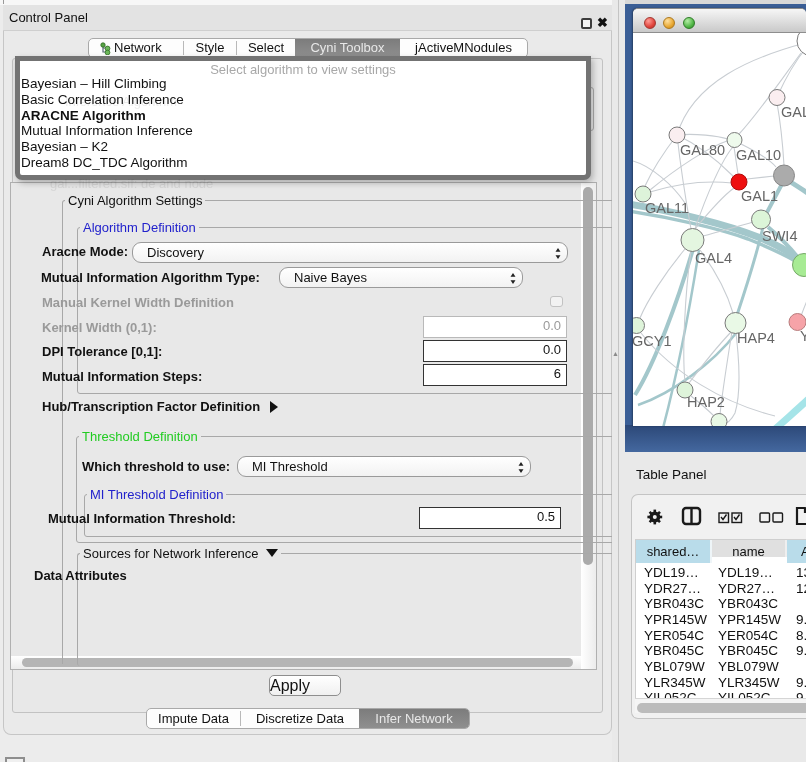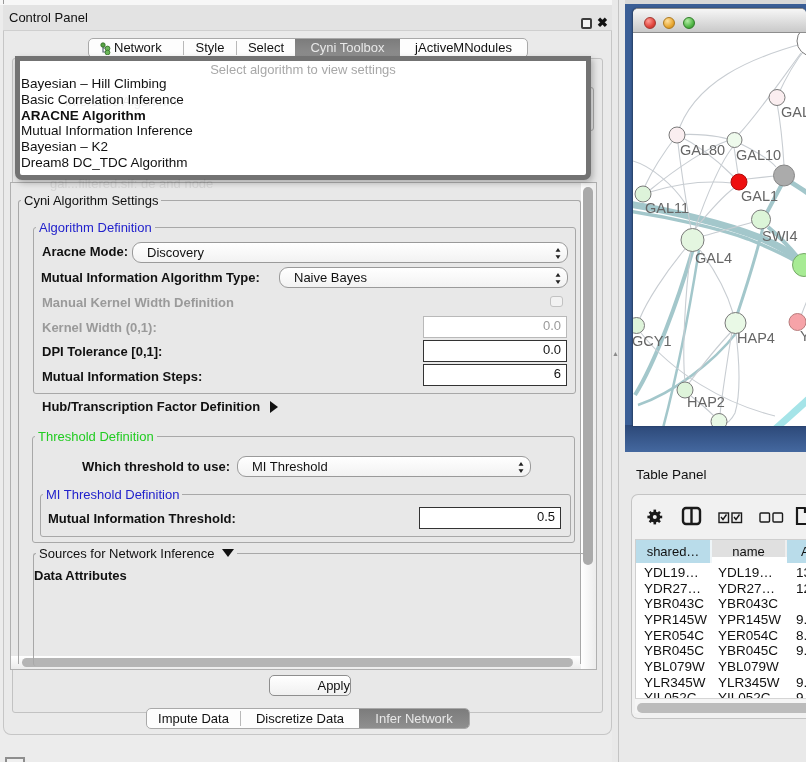--- a/index.html
+++ b/index.html
@@ -8,21 +8,21 @@
   .abs{position:absolute;}
   .lbl{font-size:13px;font-weight:bold;color:#111;}
   .dis{color:#9a9a9a;}
   .combo{position:absolute;height:21px;border:1px solid #9a9a9a;border-radius:9px;
          background:linear-gradient(#ffffff,#f2f2f2);box-sizing:border-box;
          font-size:13px;color:#111;line-height:20px;padding-left:14px;}
   .carets{position:absolute;right:6px;top:2.5px;width:6px;height:15px;}
   .field{position:absolute;height:22px;border:1px solid #333;background:#fff;
          box-sizing:border-box;font-size:13px;color:#111;line-height:18px;
          text-align:right;padding-right:5px;}
-  .group{position:absolute;border:1px solid #a8a8a8;border-radius:3px;}
+  .group{position:absolute;border:1px solid #a8a8a8;border-radius:3px;margin-left:44px;}
   .gtitle{position:absolute;top:-8px;left:2px;background:#e8e8e8;padding:0 3px;
           font-size:13px;}
 </style>
 </head>
 <body>
 
 <div class="abs" style="left:0;top:0;width:625px;height:5px;background:#f7f7f7;"></div>
 <div class="abs" style="left:3px;top:0;width:1px;height:4px;background:#999;"></div>
 
 <div class="abs" id="cpwin" style="left:3px;top:5px;width:609px;height:730px;background:#eaeaea;border-radius:0 0 8px 8px;box-shadow:0 0 0 1px #c6c6c6 inset;">
@@ -72,21 +72,21 @@
   <div class="group" style="left:30px;top:222px;width:541px;height:165px;">
     <div class="gtitle" style="color:#2222cc;">Algorithm Definition</div>
   </div>
   <div class="abs lbl" style="left:39px;top:239px;">Aracne Mode:</div>
   <div class="combo" style="left:129px;top:237px;width:436px;">Discovery
     <svg class="carets" viewBox="0 0 7 16">
         <path d="M3.5 1.5 L6.4 6 L0.6 6 Z M3.5 14.5 L6.4 10 L0.6 10 Z" fill="#222"></path>
       </svg>
   </div>
   <div class="abs lbl" style="left:38px;top:265px;">Mutual Information Algorithm Type:</div>
-  <div class="combo" style="left:276px;top:262px;width:289px;">Naive Bayes
+  <div class="combo" style="left:276px;top:262px;width:244px;">Naive Bayes
     <svg class="carets" viewBox="0 0 7 16">
         <path d="M3.5 1.5 L6.4 6 L0.6 6 Z M3.5 14.5 L6.4 10 L0.6 10 Z" fill="#222"></path>
       </svg>
   </div>
   <div class="abs lbl dis" style="left:39px;top:290px;">Manual Kernel Width Definition</div>
   <div class="abs" style="left:547px;top:291px;width:11px;height:9px;border:1px solid #c2c2c2;border-radius:3px;background:#f2f2f2;"></div>
   <div class="abs lbl dis" style="left:39px;top:315px;">Kernel Width (0,1):</div>
   <div class="field" style="left:420px;top:311px;width:144px;border:1px solid #b9b9b9;color:#9a9a9a;">0.0</div>
   <div class="abs lbl" style="left:39px;top:339px;">DPI Tolerance [0,1]:</div>
   <div class="field" style="left:420px;top:335px;width:144px;">0.0</div>
@@ -112,21 +112,21 @@
   <div class="abs lbl" style="left:45px;top:506px;">Mutual Information Threshold:</div>
   <div class="field" style="left:416px;top:502px;width:142px;">0.5</div>
 
   <div class="group" style="left:30px;top:548px;width:551px;height:112px;border-bottom:none;border-right:none;">
     <div class="gtitle" style="color:#111;">Sources for Network Inference
       <span style="display:inline-block;width:0;height:0;border-top:8px solid #111;border-left:6px solid transparent;border-right:6px solid transparent;margin-left:4px;vertical-align:1px;"></span>
     </div>
   </div>
   <div class="abs lbl" style="left:31px;top:563px;">Data Attributes</div>
 
-  <div class="abs" style="left:266px;top:670px;width:82px;height:21px;background:linear-gradient(#ffffff,#f0f0f0);border:1px solid #8e8e8e;border-radius:5px;box-sizing:border-box;text-align:right;font-size:13px;line-height:19px;color:#111;">Apply</div>
+  <div class="abs" style="left:266px;top:670px;width:72px;height:21px;background:linear-gradient(#ffffff,#f0f0f0);border:1px solid #8e8e8e;border-radius:5px;box-sizing:border-box;text-align:left;font-size:16px;line-height:19px;color:#111;">Apply</div>
 
   <div class="abs" style="left:143px;top:703px;width:324px;height:21px;background:#fdfdfd;border:1px solid #a9a9a9;border-radius:5px;box-sizing:border-box;font-size:13px;color:#111;">
     <div class="abs" style="left:0;top:0;width:93px;height:19px;text-align:center;line-height:19px;">Impute Data</div>
     <div class="abs" style="left:93px;top:2px;width:1px;height:15px;background:#b9b9b9;"></div>
     <div class="abs" style="left:94px;top:0;width:118px;height:19px;text-align:center;line-height:19px;">Discretize Data</div>
     <div class="abs" style="left:212px;top:0;width:110px;height:19px;text-align:center;line-height:19px;background:linear-gradient(#7c7c7c,#8f8f8f);color:#e8e8e8;border-radius:0 4px 4px 0;">Infer Network</div>
   </div>
 </div>
 
 <div class="abs" style="left:15px;top:56px;width:566px;height:114px;background:#fff;border:5px solid #737373;border-radius:0 0 7px 7px;box-shadow:2px 3px 6px rgba(0,0,0,0.25);font-size:13px;color:#111;z-index:50;">

